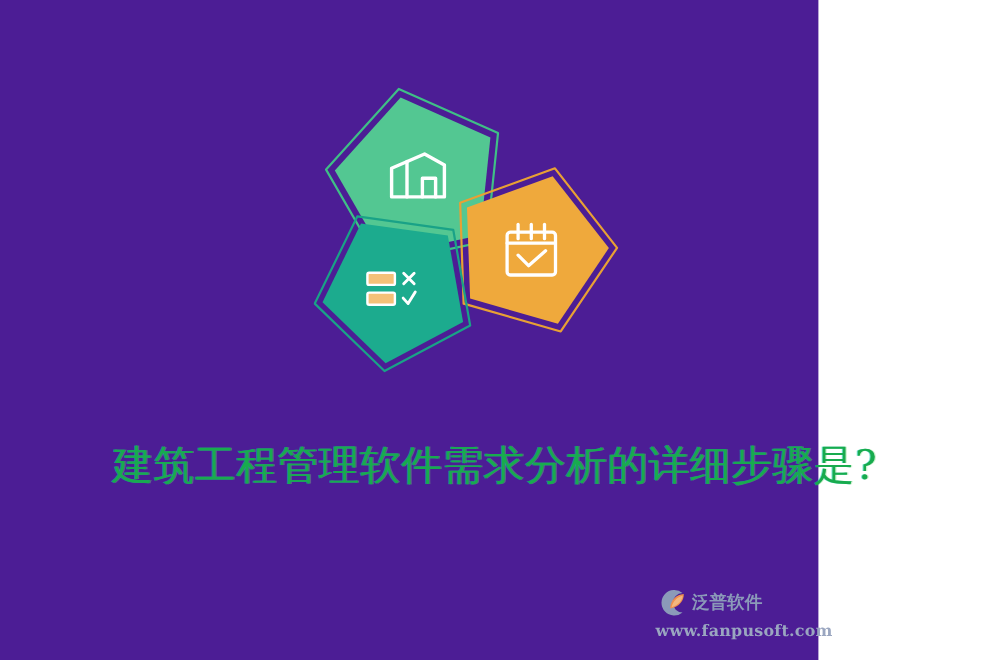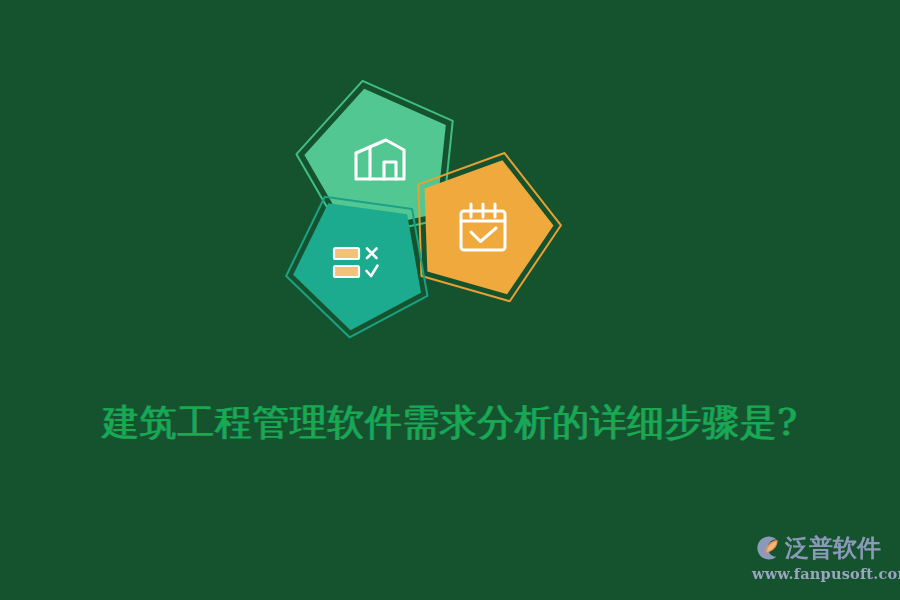--- a/index.html
+++ b/index.html
@@ -10,23 +10,23 @@
     width: 900px;
     height: 600px;
     background: #ffffff;
     font-family: "Liberation Sans", "DejaVu Sans", sans-serif;
     overflow: hidden;
     position: relative;
   }
 
   #poster {
     position: relative;
-    width: 900px;
+    width: 744px;
     height: 600px;
-    background: #14532d;
+    background: #4c1d95;
     text-decoration: underline;
   }
 
   
   #hero-illustration {
     position: absolute;
     left: 285px;
     top: 78px;
     width: 290px;
     height: 265px;
@@ -69,21 +69,21 @@
     gap: 3px;
   }
   #brand-mark {
     width: 30px;
     height: 30px;
     flex: 0 0 30px;
   }
   #brand-mark svg { display: block; }
   #brand-name {
     font-family: "DejaVu Sans", "Liberation Sans", sans-serif;
-    font-size: 24px;
+    font-size: 16px;
     font-weight: 700;
     color: #8b9ab9;
     letter-spacing: 0px;
     line-height: 30px;
   }
   #brand-url {
     font-family: "DejaVu Serif", "Liberation Serif", serif;
     font-size: 14.5px;
     font-weight: 700;
     color: #9aa6c0;

